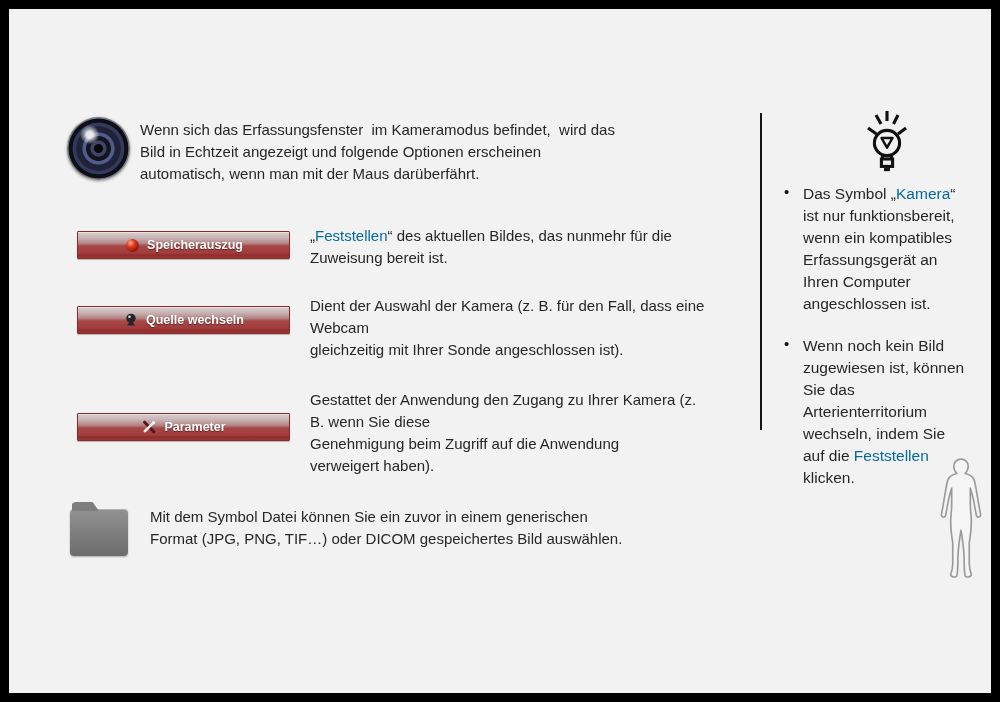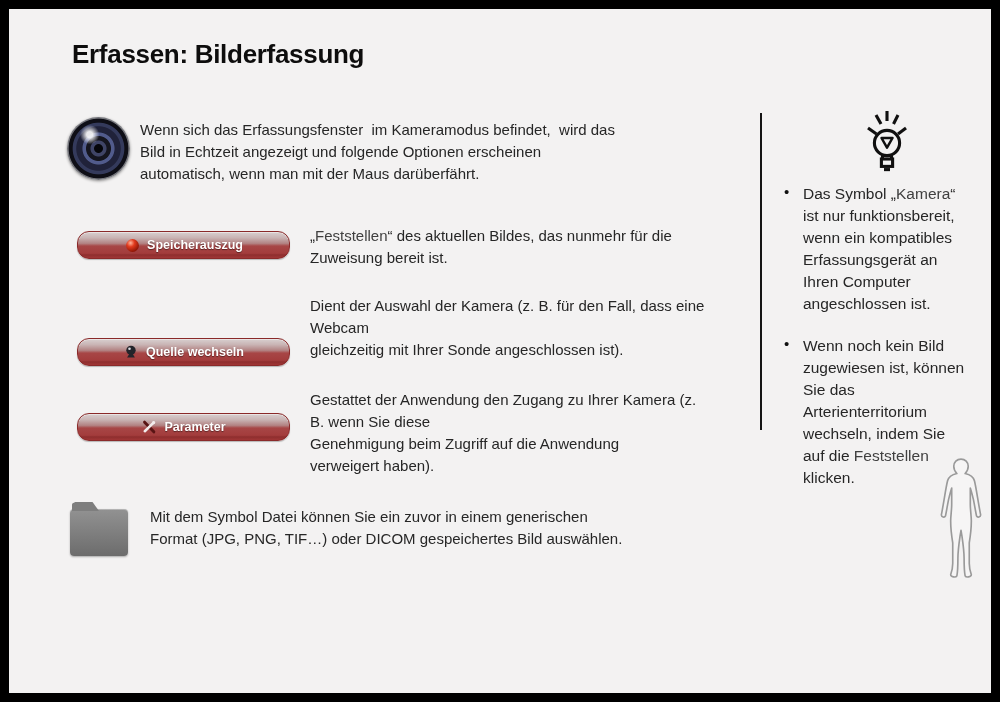--- a/index.html
+++ b/index.html
@@ -15,40 +15,40 @@
   }
   h1.title{
     position:absolute;left:63px;top:30px;margin:0;
     font-size:26px;font-weight:bold;color:#0d0d0d;letter-spacing:-0.3px;
   }
   .text{
     position:absolute;
     font-size:15px;line-height:22px;color:#262626;
     white-space:pre;
   }
-  .red{color:#404040;}
+  .red{color:#0369a1;}
   
   .camera{
     position:absolute;left:58px;top:108px;width:63px;height:63px;border-radius:50%;
     background:
       radial-gradient(circle at 36% 28%, rgba(255,255,255,.9) 0 5%, rgba(255,255,255,0) 16%),
       radial-gradient(circle at 50% 50%,
         #05050a 0 9%, #3f4466 11% 17%, #15151f 19% 27%, #515b8c 29% 35%,
         #20223a 37% 49%, #343a5c 51% 57%, #0e0e16 59% 66%,
         #77787e 68% 72%, #a3a6ac 74% 80%, #55565c 84% 92%, #2e2f33 100%);
     box-shadow:0 1px 3px rgba(0,0,0,.45);
   }
   
   .red-btn{
     position:absolute;left:68px;width:211px;height:26px;
     display:flex;align-items:center;justify-content:center;gap:7px;
     background:linear-gradient(to bottom,
       #d8d0d0 0%, #c9b4b4 22%, #b28282 44%, #a74646 54%,
       #a33c3c 82%, #8e2e2e 88%, #a03636 100%);
-    border:1px solid #8a2a2a;border-radius:12px;
+    border:1px solid #8a2a2a;border-radius:1px;
     box-shadow:inset 0 1px 0 rgba(255,255,255,.45), 0 1px 1px rgba(0,0,0,.25);
     cursor:pointer;
     text-align:center;
   }
   .btn-label{
     font-size:12.5px;font-weight:bold;color:#fff;
     text-shadow:0 1px 1px rgba(0,0,0,.45);
   }
   .btn-icon{display:inline-flex;width:16px;height:16px;align-items:center;justify-content:center;}
   
@@ -70,21 +70,20 @@
   .tip-item{display:flex;margin-bottom:20px;}
   .tip-bullet{width:25px;padding-left:6px;box-sizing:border-box;font-size:15px;color:#111;flex:none;}
   .tip-text{font-size:15.5px;line-height:22px;color:#262626;white-space:pre;}
   .silhouette{position:absolute;left:921px;top:446px;}
 </style>
 </head>
 <body>
 
 <div id="page">
 
-  <h1 class="title">Erfassen: Bilderfassung</h1>
 
   <div class="camera"></div>
   <div class="text" style="left:131px;top:110px;">Wenn sich das Erfassungsfenster  im Kameramodus befindet,  wird das
 Bild in Echtzeit angezeigt und folgende Optionen erscheinen
 automatisch, wenn man mit der Maus darüberfährt.</div>
 
   <div class="red-btn" style="top:222px;">
     <span class="btn-icon">
         <svg width="15" height="15" viewBox="0 0 15 15">
           <defs>
@@ -95,21 +94,21 @@
             </radialGradient>
           </defs>
           <circle cx="7.5" cy="7.5" r="6.4" fill="url(#sph)"></circle>
         </svg>
       </span>
     <span class="btn-label">Speicherauszug</span>
   </div>
   <div class="text" style="left:301px;top:216px;"><span>„</span><span class="red">Feststellen</span><span>“ des aktuellen Bildes, das nunmehr für die
 Zuweisung bereit ist.</span></div>
 
-  <div class="red-btn" style="top:297px;margin-top:32px;">
+  <div class="red-btn" style="top:297px;">
     <span class="btn-icon">
         <svg width="16" height="16" viewBox="0 0 16 16">
           <ellipse cx="8" cy="6.2" rx="4.7" ry="4.5" fill="#24242a"></ellipse>
           <circle cx="6.5" cy="4.8" r="1.3" fill="#d8d8de"></circle>
           <path d="M4.1,13.6 L11.9,13.6 L9.8,9.9 L6.2,9.9 Z" fill="#24242a"></path>
         </svg>
       </span>
     <span class="btn-label">Quelle wechseln</span>
   </div>
   <div class="text" style="left:301px;top:286px;">Dient der Auswahl der Kamera (z. B. für den Fall, dass eine

